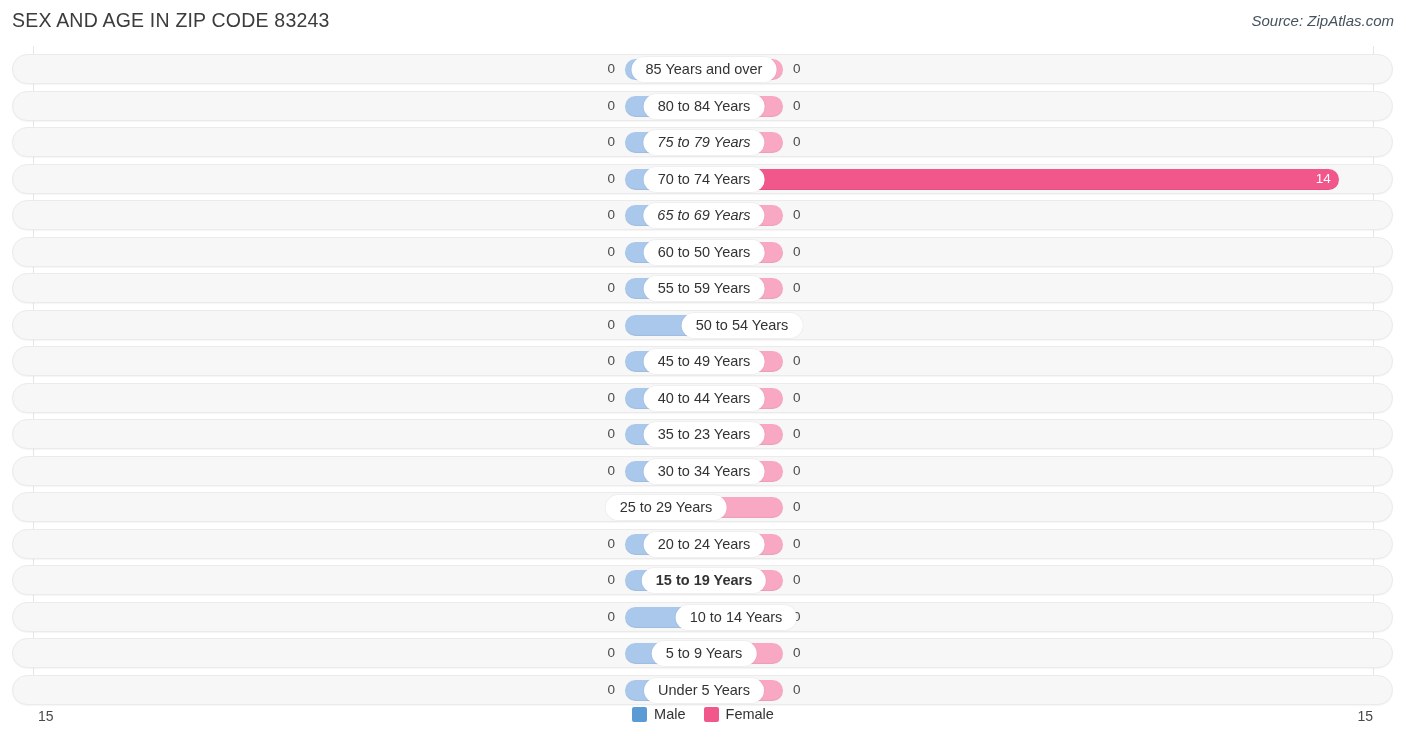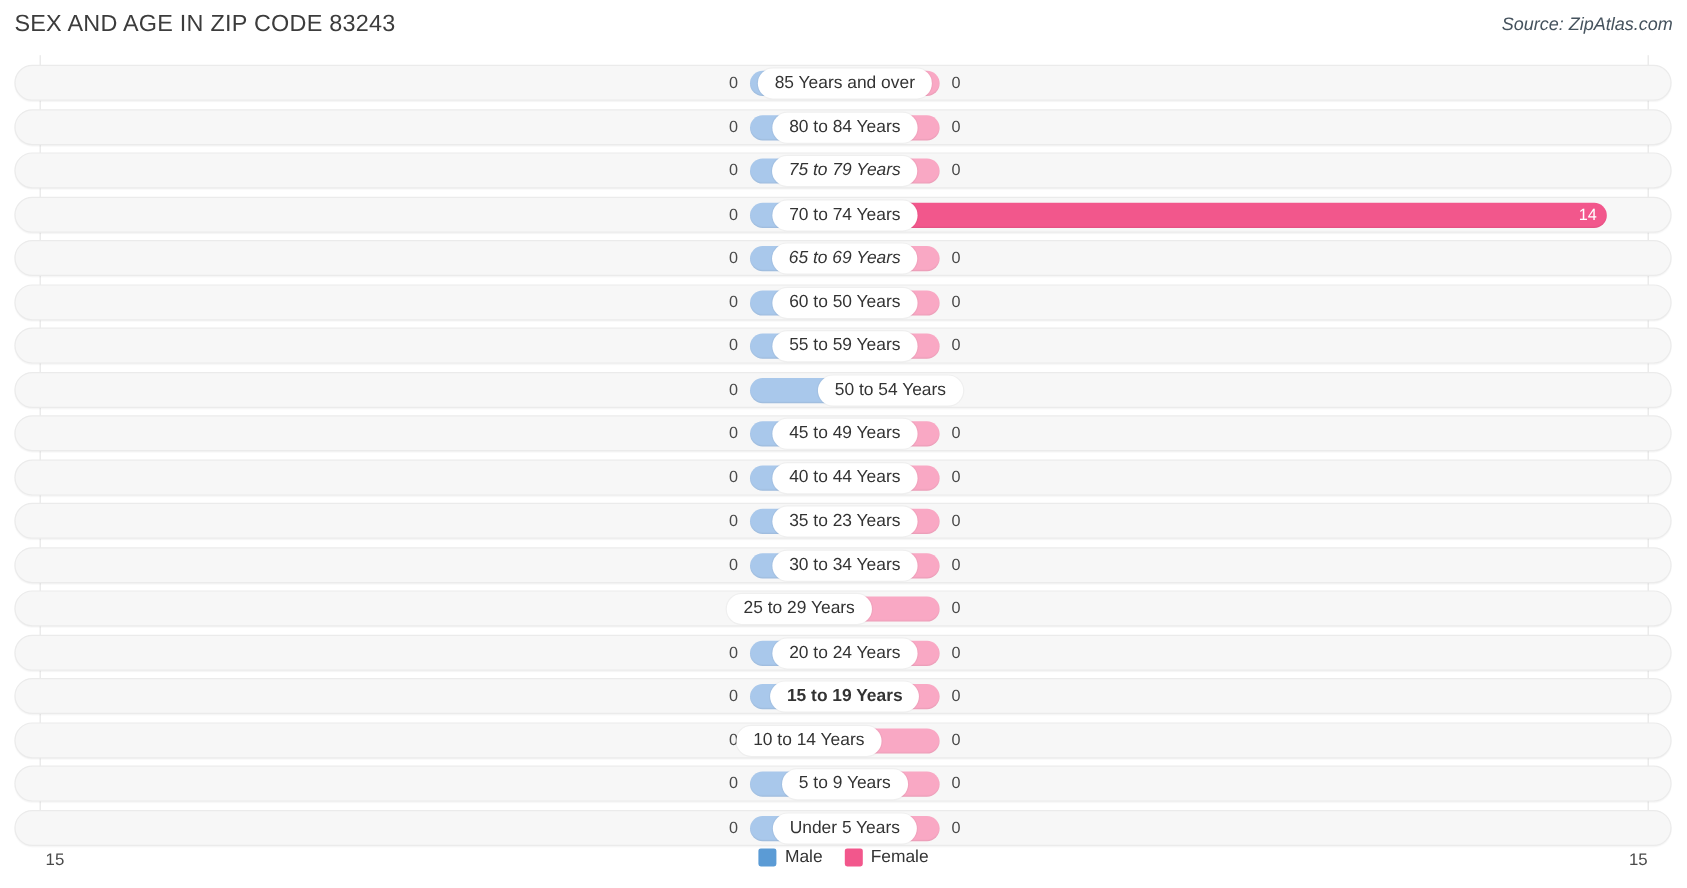--- a/index.html
+++ b/index.html
@@ -306,21 +306,21 @@
           <div class="val female" style="left: 780px; width: 50px;">0</div>
           <div class="pill" style="left: 691px; font-weight: bold;">15 to 19 Years</div>
         </div>
       </div>
       <div class="row" style="top: 555.5px;">
         <div class="bars">
           <div class="bar-male" style="left: 612px; width: 79px;"></div>
           <div class="bar-female" style="left: 691px; width: 79px;"></div>
           <div class="val male" style="left: 552px; width: 50px;">0</div>
           <div class="val female" style="left: 780px; width: 50px;">0</div>
-          <div class="pill" style="left: 661px;">10 to 14 Years</div>
+          <div class="pill" style="left: 723px;">10 to 14 Years</div>
         </div>
       </div>
       <div class="row" style="top: 592px;">
         <div class="bars">
           <div class="bar-male" style="left: 612px; width: 79px;"></div>
           <div class="bar-female" style="left: 691px; width: 79px;"></div>
           <div class="val male" style="left: 552px; width: 50px;">0</div>
           <div class="val female" style="left: 780px; width: 50px;">0</div>
           <div class="pill" style="left: 691px;">5 to 9 Years</div>
         </div>

